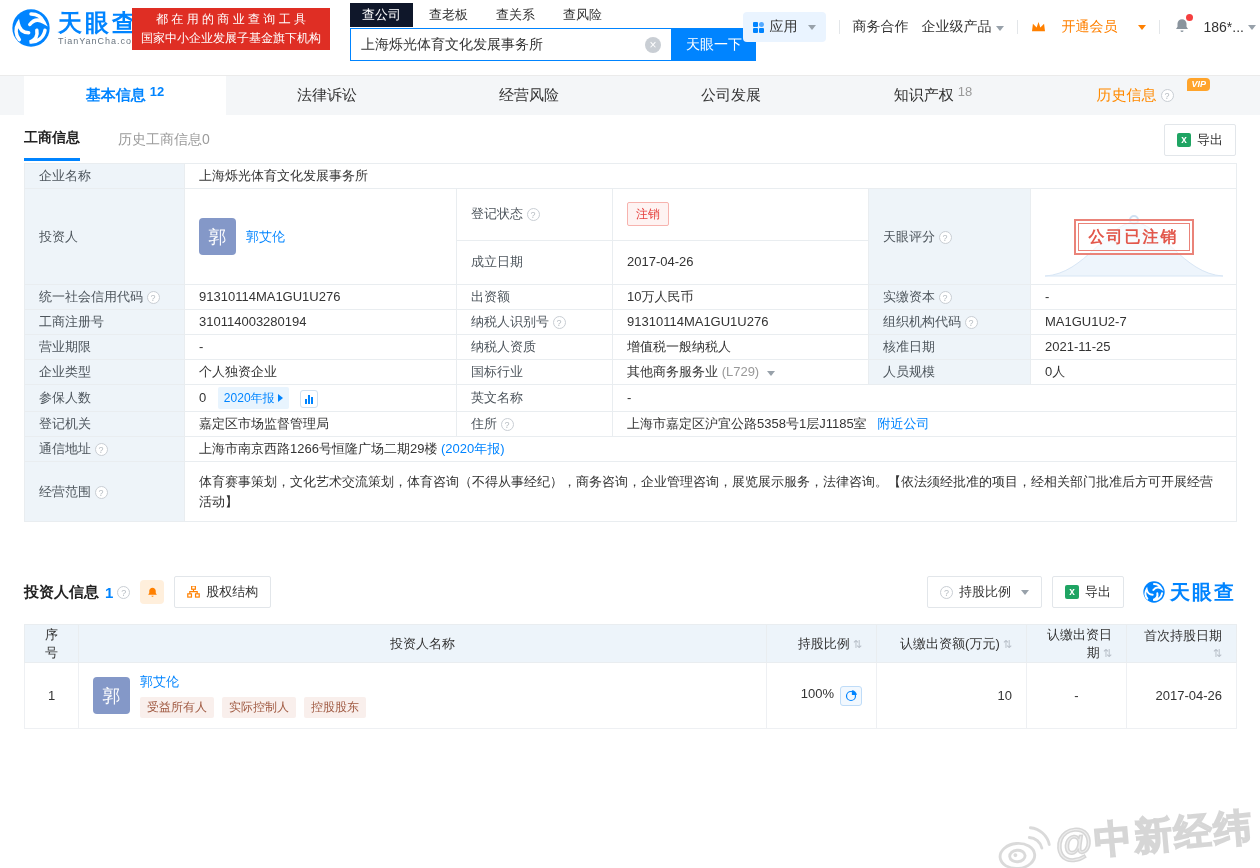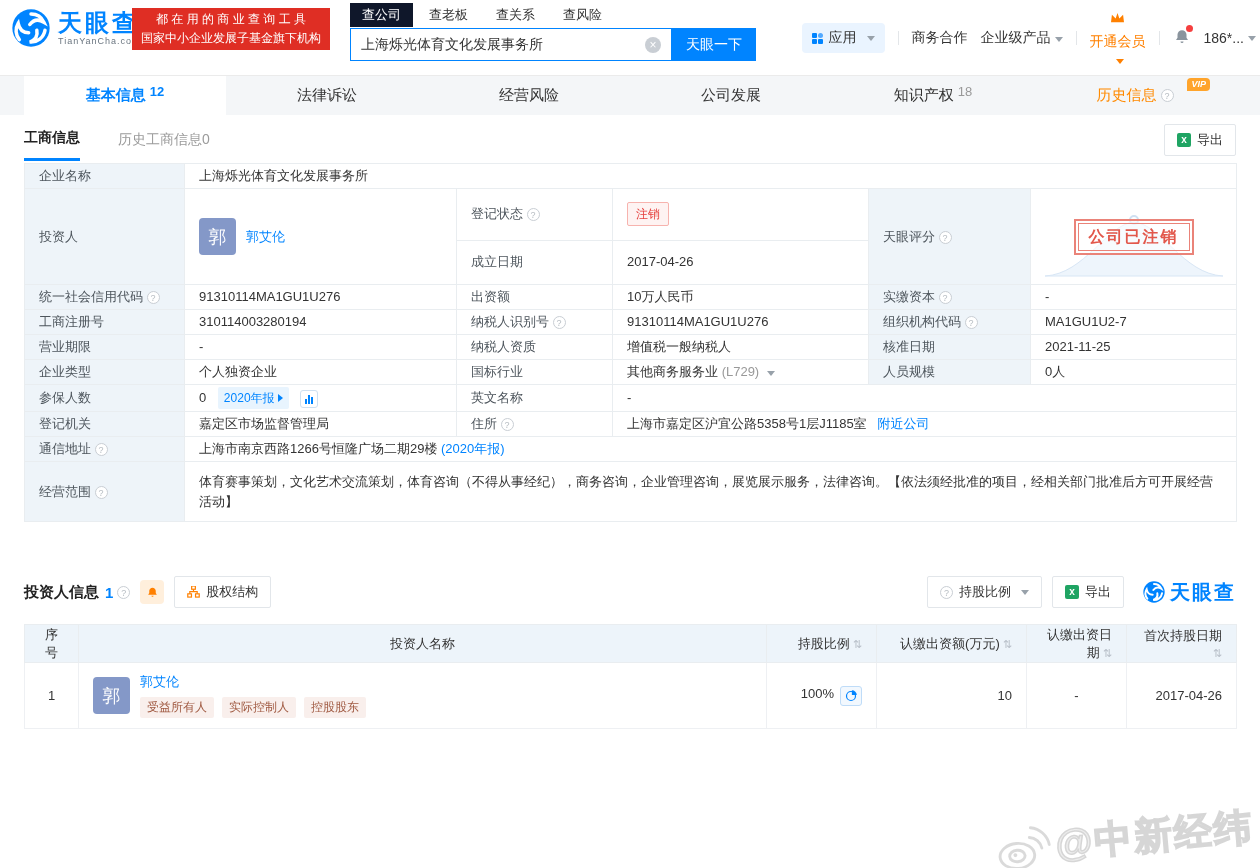--- a/index.html
+++ b/index.html
@@ -29,21 +29,21 @@
   .search-btn { width:84px; height:33px; background:#0084ff; border:none; color:#fff; font-size:14px;
     font-family:inherit; }
   .topnav { position:absolute; right:4px; top:12px; display:flex; align-items:center; gap:13px; font-size:14px; color:#333; }
   .nav-sep { width:1px; height:14px; background:#e3e6e9; }
   .app-pill { display:flex; align-items:center; gap:6px; background:#eaf4ff; border-radius:4px; padding:6px 10px; }
   .grid-icon { display:grid; grid-template-columns:5px 5px; grid-gap:1px; }
   .grid-icon i { width:5px; height:5px; background:#0084ff; border-radius:1px; }
   .grid-icon i:nth-child(2){ background:#53a9ff; border-radius:50%; }
   .caret { width:0; height:0; border-left:4px solid transparent; border-right:4px solid transparent;
     border-top:5px solid #98a1aa; display:inline-block; margin-left:4px; }
-  .vip-link { color:#ff8000; display:flex; align-items:center; gap:8px;flex-direction:column; }
+  .vip-link { color:#ff8000; display:flex; align-items:center; gap:16px; }
   .bell-wrap { position:relative; }
   .red-dot { position:absolute; right:-2px; top:-3px; width:7px; height:7px; background:#f53f3f; border-radius:50%; }
   .account { display:flex; align-items:center; color:#333; }
 
   
   .tabbar { margin-top:17px; height:40px; background:#f4f6f8; border-top:1px solid #ebebeb;
     display:flex; padding:0 24px; }
   .tab { flex:1; display:flex; align-items:center; justify-content:center; font-size:15px; color:#333; gap:4px; position:relative; }
   .tab.active { background:#fff; color:#0084ff; font-weight:bold; }
   .tab-count { font-size:13px; color:#999; margin-top:-8px; }

